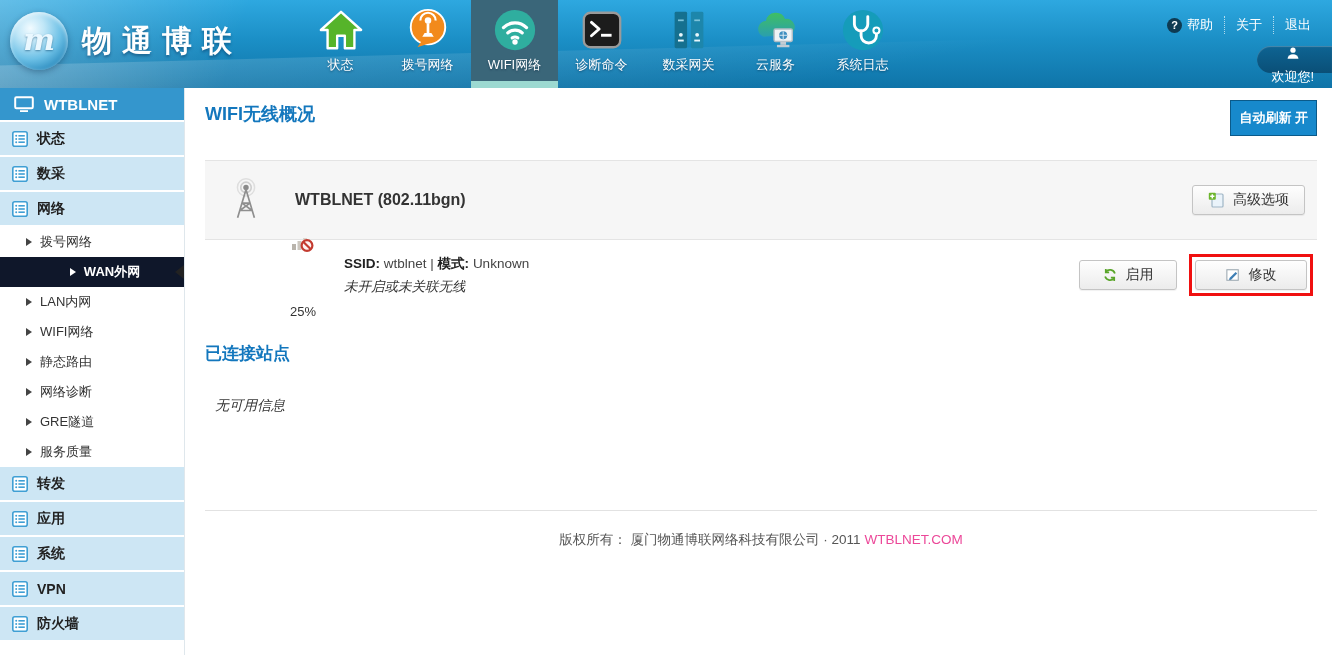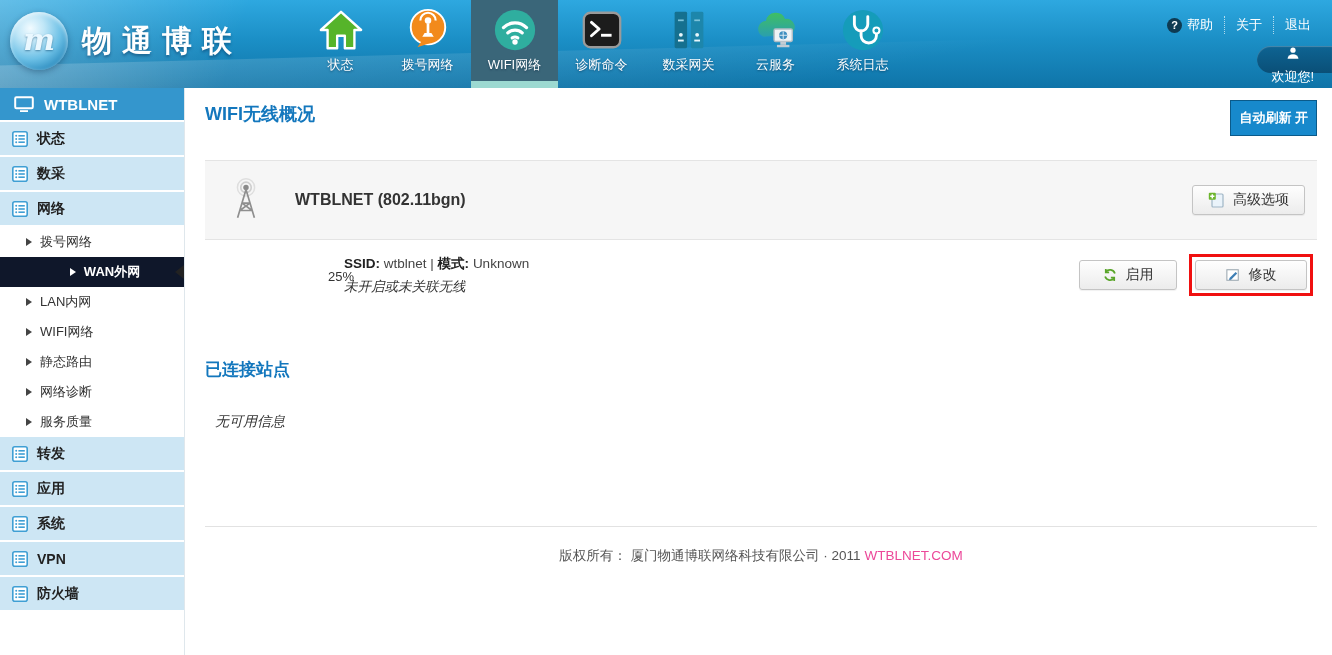--- a/index.html
+++ b/index.html
@@ -66,32 +66,32 @@
 
   .wifi-band { height:80px; background:#f6f6f6; border-top:1px solid #e4e4e4; border-bottom:1px solid #e4e4e4;
     display:flex; align-items:center; padding:0 12px 0 20px; }
   .tower-icon { width:42px; height:44px; margin-right:28px; }
   .net-title { font-size:16px; font-weight:bold; color:#333; flex:1; }
   .btn { display:inline-flex; align-items:center; justify-content:center; gap:9px; padding:5px 15px;
     background:linear-gradient(180deg,#fefefe,#ececec); border:1px solid #c4c4c4; border-radius:3px;
     color:#333; font-size:14px; cursor:pointer; box-shadow:0 1px 1px rgba(0,0,0,.06); white-space:nowrap; }
 
   .ssid-row { height:70px; display:flex; align-items:center; padding-left:75px; }
-  .sig-block { width:46px; margin-right:18px; display:flex; flex-direction:row; align-items:center;gap:48px; }
+  .sig-block { width:46px; margin-right:18px; display:flex; flex-direction:column; align-items:center;gap:48px; }
   .sig-pct { font-size:13px; color:#333; margin-top:2px; }
   .ssid-text { flex:1; }
   .ssid-line { font-size:13.5px; color:#444; margin-bottom:5px; }
   .ssid-line b { color:#222; }
   .status-line { font-size:13.5px; color:#333; font-style:italic; }
   .row-buttons { display:flex; align-items:center; gap:12px; padding-right:4px; }
   .btn-enable { width:98px; }
   .red-box { border:3px solid #f01010; padding:3px; display:inline-block; }
   .btn-modify { width:112px; }
 
-  .stations-title { color:#1377bd; font-size:17px; font-weight:bold; margin-top:48px; }
+  .stations-title { color:#1377bd; font-size:17px; font-weight:bold; margin-top:32px; }
   .stations-table { width:100%; border-collapse:collapse; margin-top:32px; }
   .stations-table th { background:#f6f6f6; border-top:1px solid #ececec; border-bottom:1px solid #dcdcdc;
     height:30px; font-size:13px; font-weight:bold; color:#333; text-align:center; }
   .empty-info { font-style:italic; font-size:14px; color:#333; margin:32px 0 0 10px; }
 
   .footer-sep { border-top:1px solid #e2e2e2; margin-top:95px; }
   .footer { text-align:center; margin-top:20px; font-size:13.5px; color:#555; }
   .footer a { color:#ec4899; text-decoration:none; }
 
   .icon-16 { width:16px; height:16px; flex:0 0 auto; }
@@ -269,20 +269,24 @@
     <span class="tri"></span>
     <span>WIFI网络</span>
   </div>
   <div class="side-sub">
     <span class="tri"></span>
     <span>静态路由</span>
   </div>
   <div class="side-sub">
     <span class="tri"></span>
     <span>网络诊断</span>
+  </div>
+  <div class="side-sub">
+    <span class="tri"></span>
+    <span>GRE隧道</span>
   </div>
   <div class="side-sub">
     <span class="tri"></span>
     <span>服务质量</span>
   </div>
 
   <div class="side-group">
     <svg class="icon-16" viewBox="0 0 16 16">
         <rect x="0.8" y="0.8" width="14.4" height="14.4" rx="2" fill="#fff" stroke="#3f9fd4" stroke-width="1.6"></rect>
         <circle cx="4.2" cy="4.8" r="1" fill="#3f9fd4"></circle>

